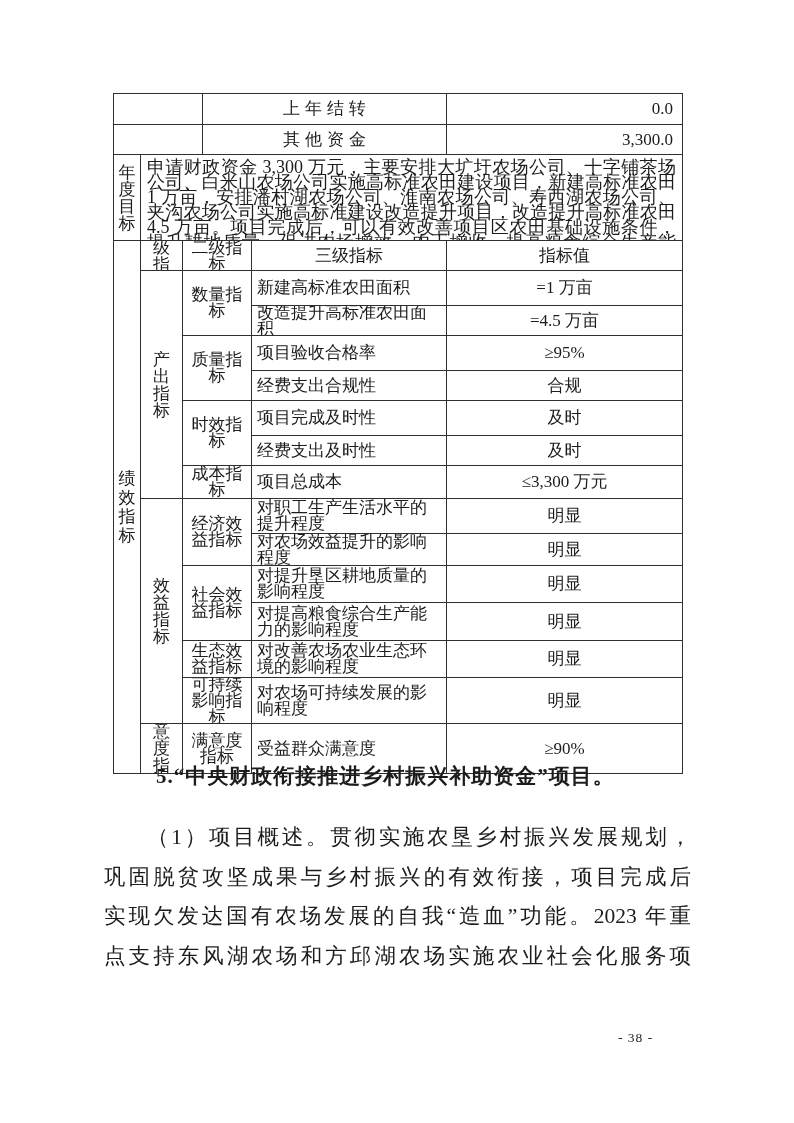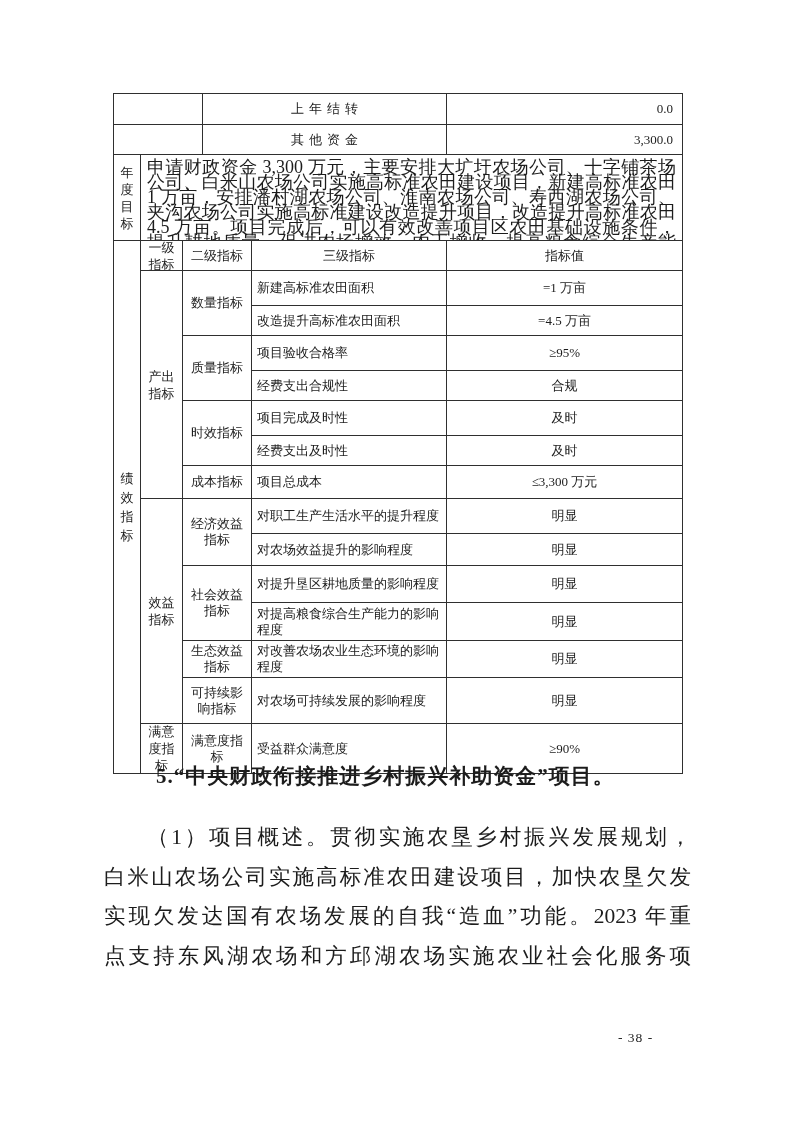--- a/index.html
+++ b/index.html
@@ -15,21 +15,21 @@
     grid-template-columns:27px 42px 20px 49px 195px 235px;
     grid-template-rows:31px 30px 86px 30px 35px 30px 35px 30px 35px 30px 33px 35px 32px 37px 38px 37px 46px 49px;
     border:1px solid #2f2f2f;
     background:#fff;
   }
   .c{
     box-sizing:border-box;
     border-right:1px solid #2f2f2f;
     border-bottom:1px solid #2f2f2f;
     display:flex;align-items:center;justify-content:center;
-    text-align:center;font-size:13px;line-height:16px;
+    text-align:center;font-size:17px;line-height:16px;
     word-break:break-all;overflow:hidden;
   }
   .br0{border-right:none;}
   .bb0{border-bottom:none;}
   .leftal{justify-content:flex-start;text-align:left;padding:0 5px;}
   .rightal{justify-content:flex-end;text-align:left;padding:0 9px;}
   .toplabel{letter-spacing:5px;text-indent:5px;}
   .vtext{padding:0 6px;line-height:17px;}
   .vtext2{padding:0 6px;line-height:19px;}
   .lvl1{padding:0 7px;line-height:17px;}
@@ -134,20 +134,20 @@
     <div class="c lvl2 bb0" style="grid-area:18/3/19/5">满意度指标</div>
     <div class="c leftal bb0" style="grid-area:18/5/19/6">受益群众满意度</div>
     <div class="c br0 bb0" style="grid-area:18/6/19/7">≥90%</div>
 
   </div>
 
   <div class="heading">5.“中央财政衔接推进乡村振兴补助资金”项目。</div>
 
   <div class="bodytext">
     <div class="body-line indent">（1）项目概述。贯彻实施农垦乡村振兴发展规划，</div>
-    <div class="body-line">白米山农场公司实施高标准农田建设项目，加快农垦欠发</div>
+    <div class="body-line">巩固脱贫攻坚成果与乡村振兴的有效衔接，项目完成后</div>
     <div class="body-line">实现欠发达国有农场发展的自我“造血”功能。2023 年重</div>
     <div class="body-line">点支持东风湖农场和方邱湖农场实施农业社会化服务项</div>
   </div>
 
   <div class="pagenum">- 38 -</div>
 
 </div>
 
 </body></html>

